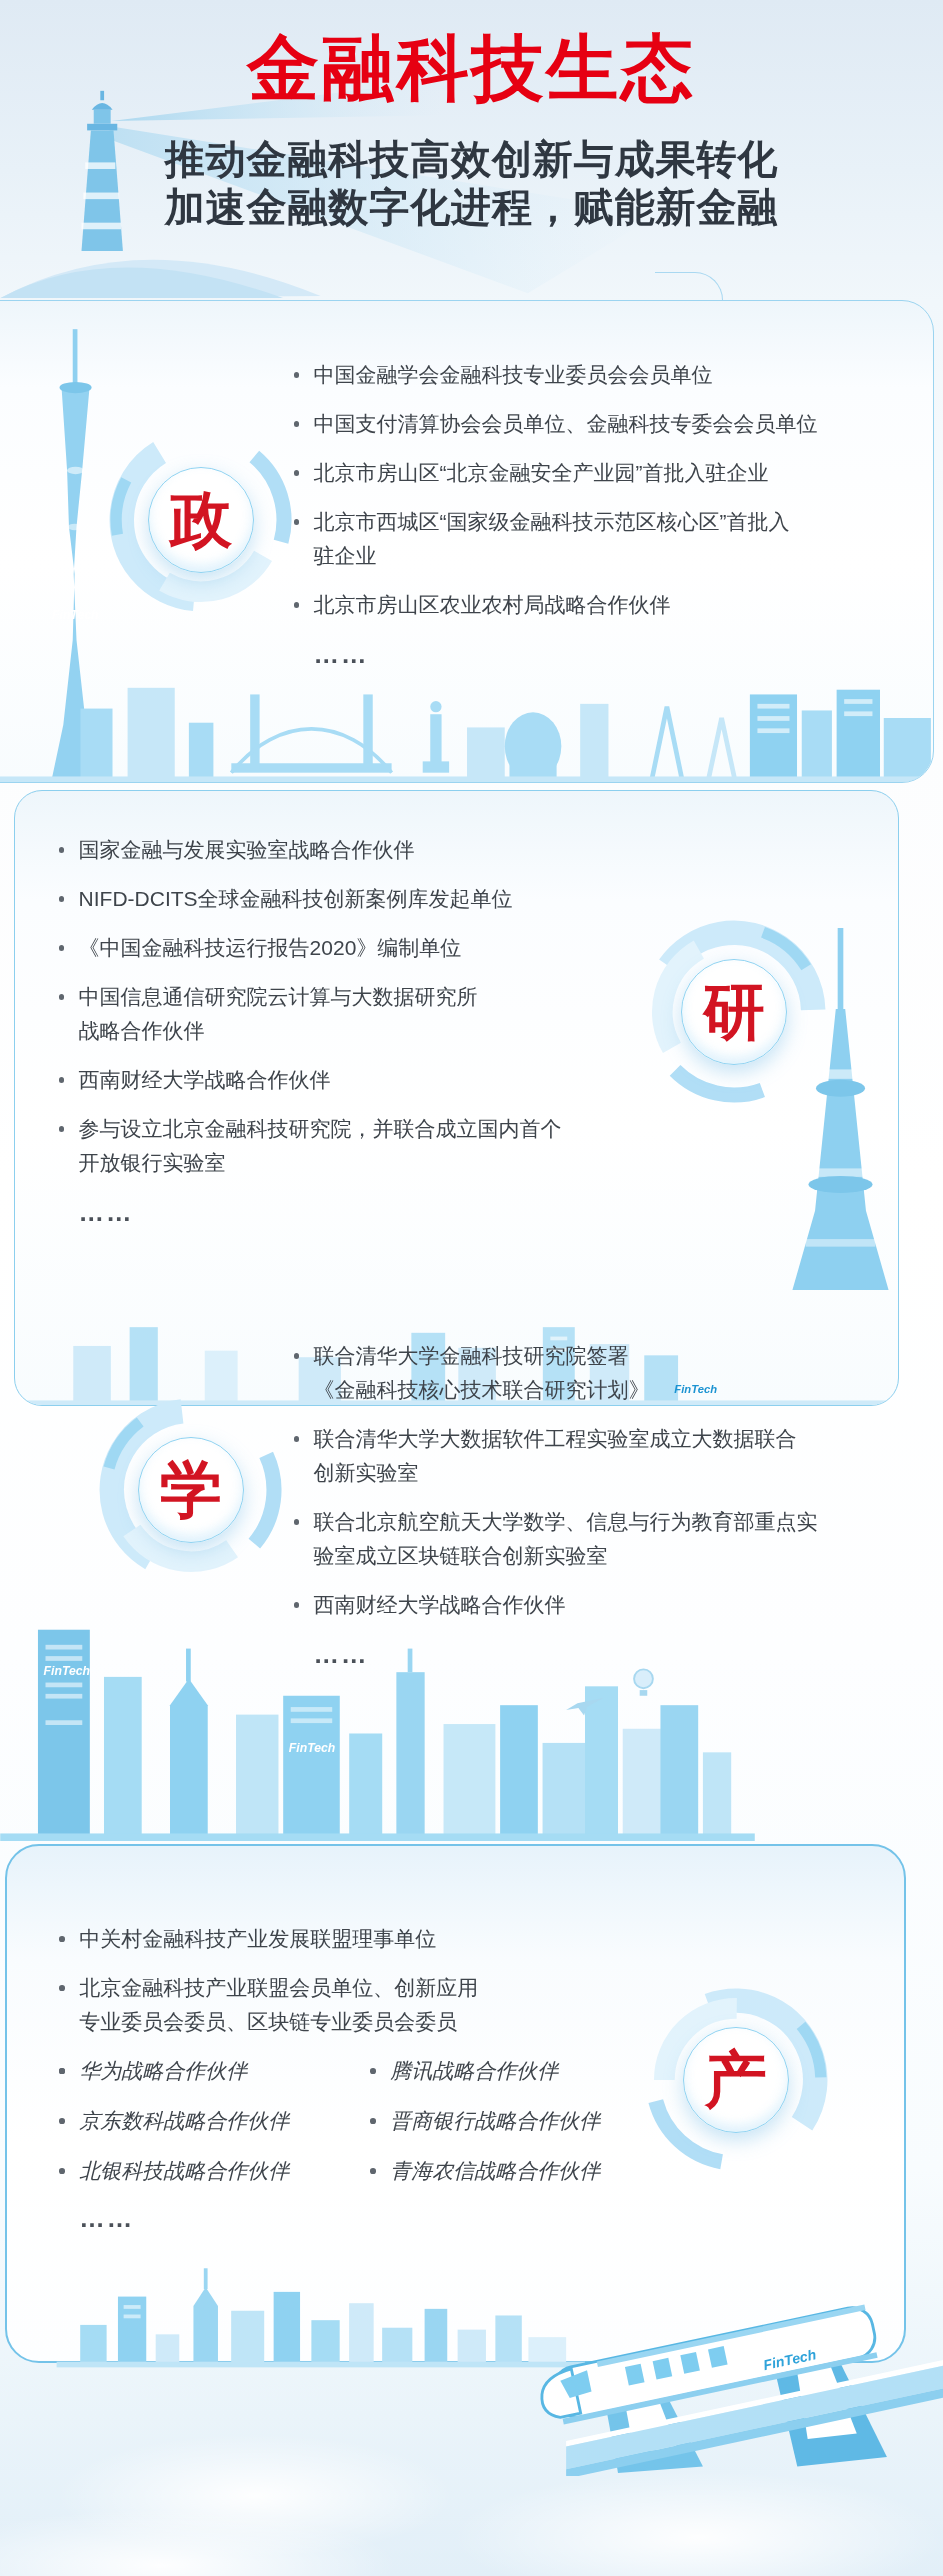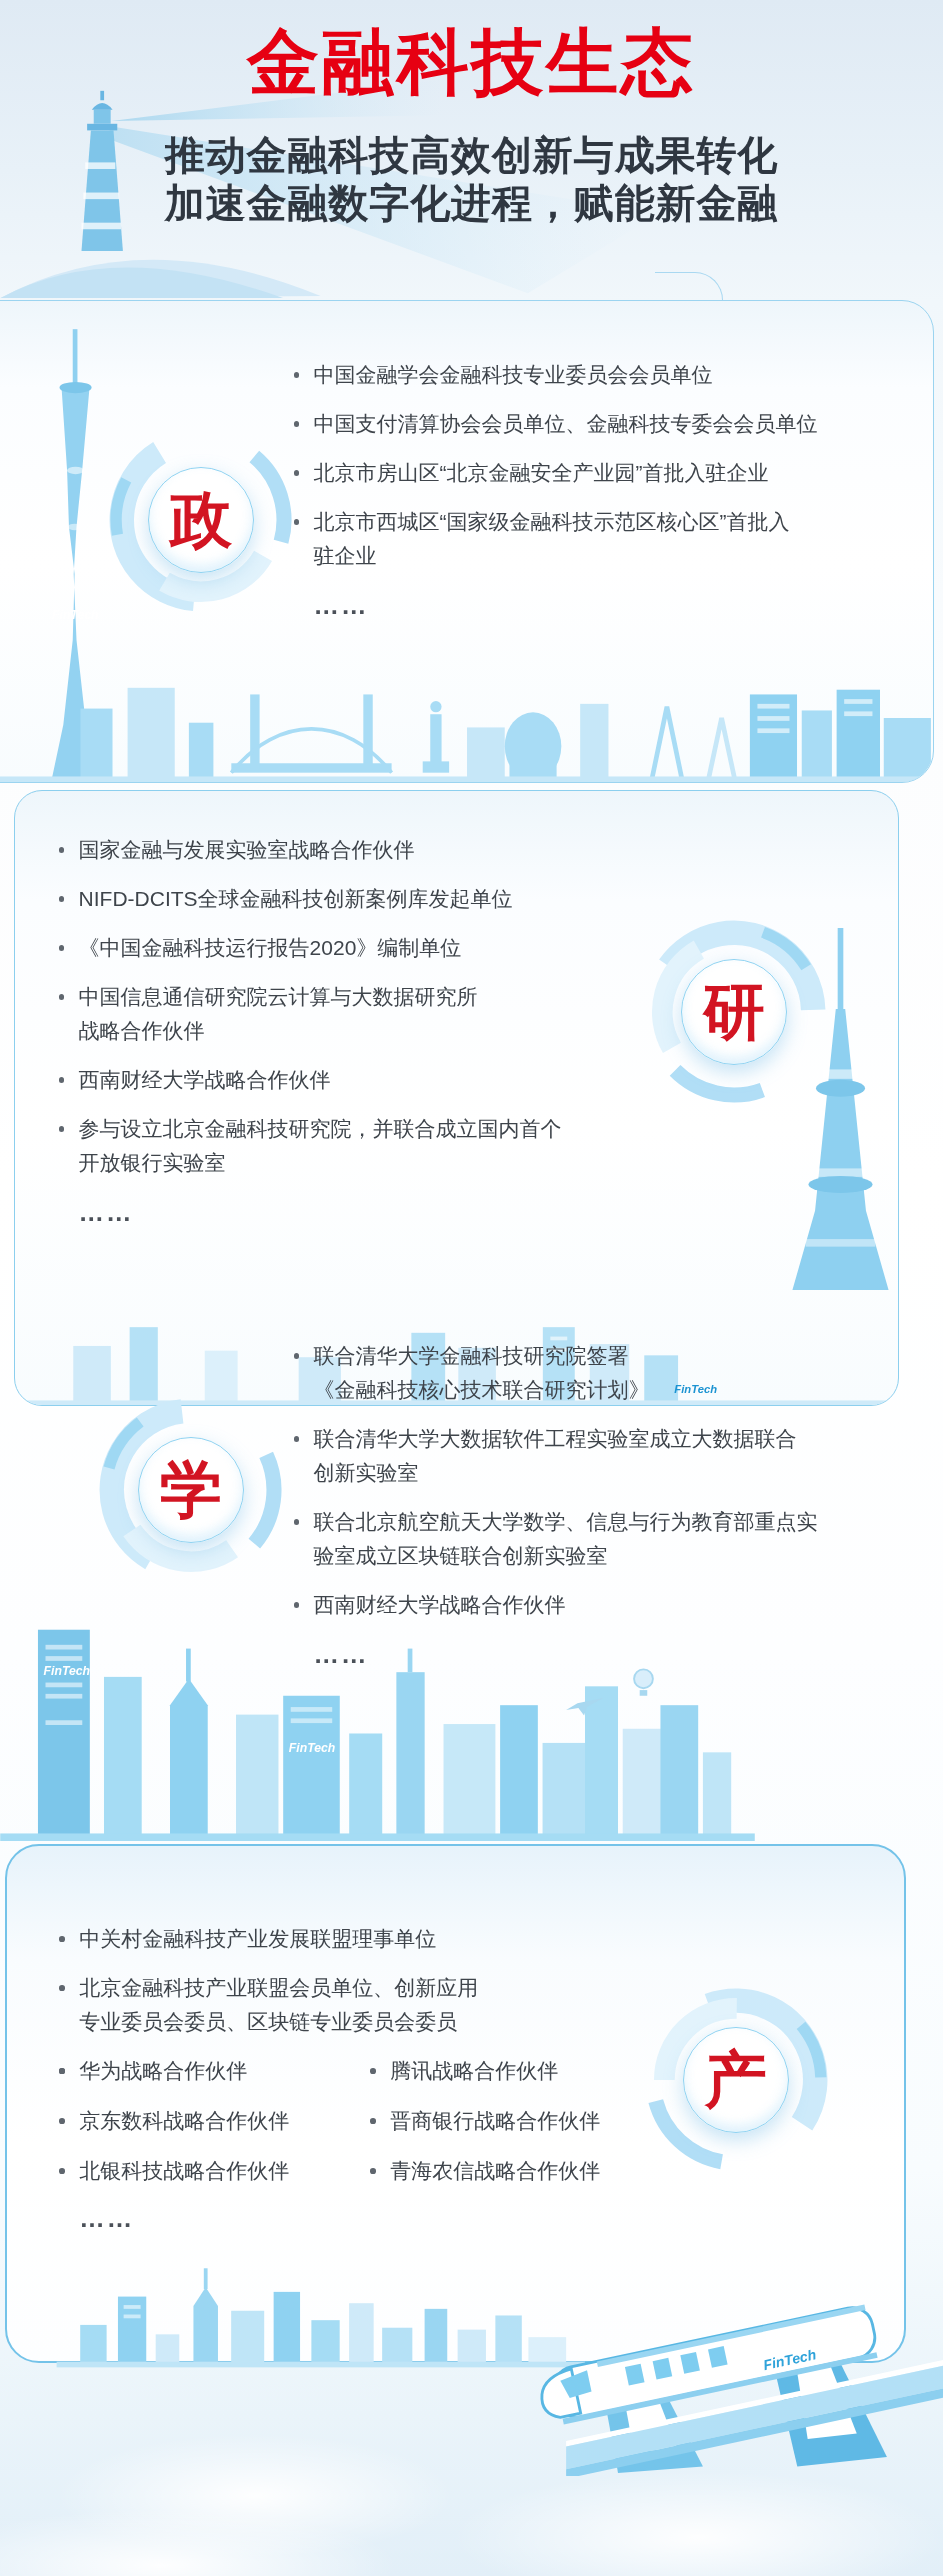--- a/index.html
+++ b/index.html
@@ -7,42 +7,42 @@
   .page{
     position:relative;width:943px;height:2576px;margin:0 auto;overflow:hidden;
     font-family:"Liberation Sans","DejaVu Sans",sans-serif;
     background:linear-gradient(180deg,#dfeaf4 0px,#e8f1f8 170px,#f1f7fb 302px,
                #fcfdfe 755px,#ffffff 1179px,#fdfeff 1651px,#f8fcfe 2169px,
                #eaf4fa 2415px,#e2eff8 2576px);
   }
 
   
   .header{position:absolute;left:0;top:0;width:943px;height:300px;}
-  .header-text{position:absolute;left:0;top:22.6px;width:943px;text-align:center;font-family:Liberation Mono, monospace;}
+  .header-text{position:absolute;left:0;top:22.6px;width:943px;text-align:center;}
   .main-title{font-size:72px;font-weight:900;color:#e60012;letter-spacing:2.8px;line-height:91px;}
   .subtitle{font-size:40px;font-weight:900;color:#2f3741;line-height:48px;letter-spacing:0.9px;margin-top:21px;}
   .lighthouse{position:absolute;left:0;top:72px;}
 
   
   .card{position:absolute;overflow:hidden;background:linear-gradient(180deg,#eef6fb 0%,#fbfdff 18%,#ffffff 55%,#f8fcfe 100%);}
   .card1{left:-34px;top:300px;width:968px;height:483px;border:1.9px solid #9bd4f0;border-radius:32px;}
   .card2{left:14px;top:790px;width:885px;height:616px;border:1.9px solid #8ccfee;border-radius:28px;}
   .card4{left:4.7px;top:1844px;width:901px;height:519px;border:2.8px solid #74c3e9;border-radius:34px;
          background:linear-gradient(180deg,#e7f3fb 0%,#f9fcfe 22%,#ffffff 58%,#fdfeff 100%);}
   .corner-arc{position:absolute;left:655px;top:272px;width:68px;height:32px;
     border-top:1.9px solid #a9d8f1;border-right:1.9px solid #a9d8f1;border-top-right-radius:28px;}
 
   
   .list{position:absolute;}
   .item{position:relative;padding-left:22.6px;margin-bottom:15px;font-size:21px;line-height:34px;
         font-weight:500;color:#3e444b;white-space:pre-line;}
   .dot{position:absolute;left:2.8px;top:14px;width:5.7px;height:5.7px;border-radius:50%;background:#5f666e;}
   .more{padding-left:22.6px;font-size:25.5px;line-height:34px;font-weight:700;color:#4a5058;letter-spacing:1.9px;}
   .cols{display:grid;grid-template-columns:311px auto;row-gap:16px;margin-top:3.8px;margin-bottom:13.2px;}
-  .cols .item{margin-bottom:0;}
+  .cols .item{margin-bottom:0;font-style:italic;}
 
   
   .badge{position:absolute;width:198px;height:198px;}
   .badge svg{position:absolute;left:0;top:0;}
   .badge-circle{position:absolute;left:46px;top:46px;width:106px;height:106px;border-radius:50%;
     background:radial-gradient(circle at 50% 38%,#ffffff 60%,#f2faff 100%);
     border:1.9px solid #8ed2f1;display:flex;align-items:center;justify-content:center;
     box-shadow:0 7.5px 19px rgba(110,185,230,.38), inset 0 -5.7px 11.3px rgba(190,228,248,.45);}
   .badge-char{font-size:62px;font-weight:900;color:#d21422;line-height:1;}
 
@@ -116,20 +116,21 @@
         <span class="badge-char">政</span>
       </div>
     </div>
 
     <div class="list" style="left:324px;top:57px;width:613px;">
       <div class="item"><span class="dot"></span><span>中国金融学会金融科技专业委员会会员单位</span></div>
       <div class="item"><span class="dot"></span><span>中国支付清算协会会员单位、金融科技专委会会员单位</span></div>
       <div class="item"><span class="dot"></span><span>北京市房山区“北京金融安全产业园”首批入驻企业</span></div>
       <div class="item"><span class="dot"></span><span>北京市西城区“国家级金融科技示范区核心区”首批入
 驻企业</span></div>
+      <div class="item"><span class="dot"></span><span>北京市房山区农业农村局战略合作伙伴</span></div>
       <div class="more">……</div>
     </div>
 
     <svg class="abs" style="left:0;bottom:-1.9px;" width="968" height="132" viewBox="0 0 1026 140">
       <rect x="120" y="60" width="34" height="80" fill="#a8dcf5"></rect>
       <rect x="170" y="38" width="50" height="102" fill="#c6e7f8"></rect>
       <rect x="235" y="75" width="26" height="65" fill="#a8dcf5"></rect>
       <rect x="280" y="118" width="170" height="10" fill="#a8dcf5"></rect>
       <rect x="300" y="45" width="10" height="80" fill="#a8dcf5"></rect>
       <rect x="420" y="45" width="10" height="80" fill="#a8dcf5"></rect>

